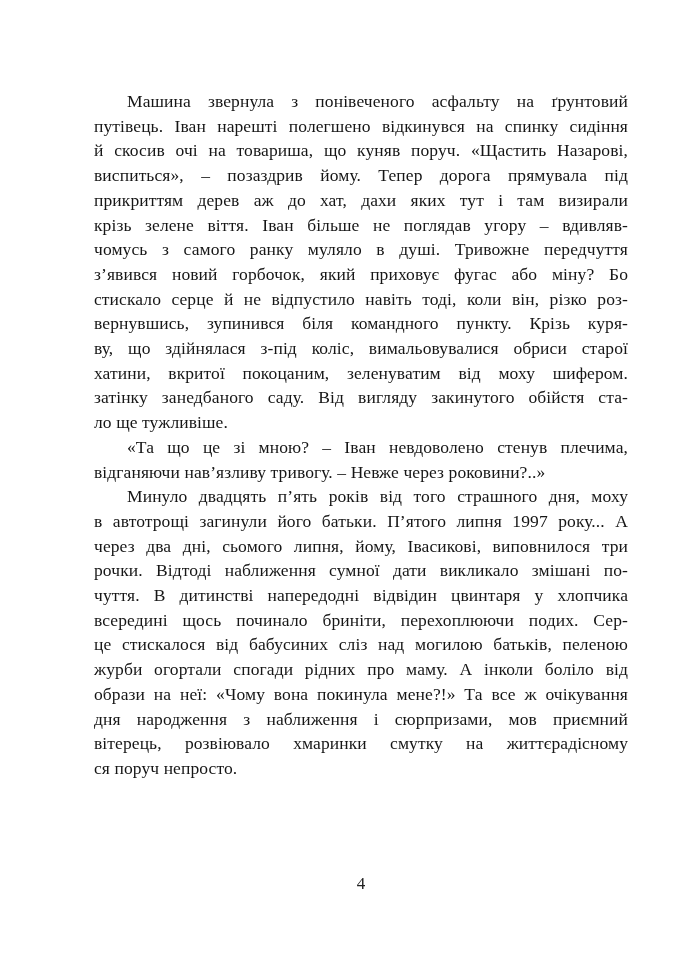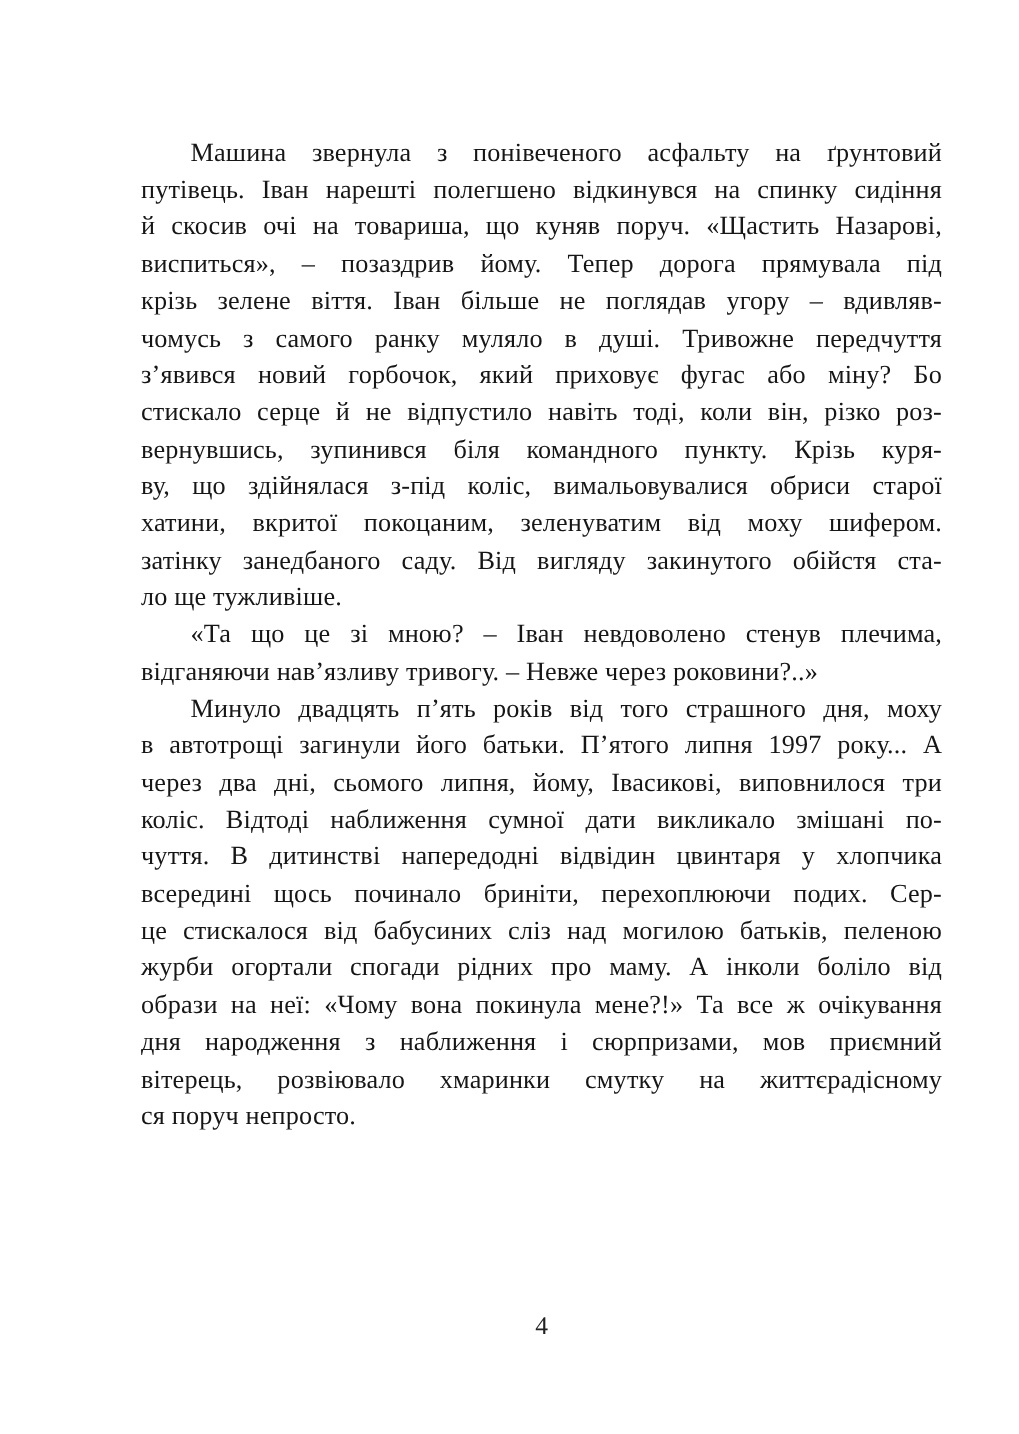--- a/index.html
+++ b/index.html
@@ -54,41 +54,42 @@
 <body>
 
 <div class="book-page">
   <div class="text-block">
 
     <div class="paragraph">
       <div class="line indent">Машина звернула з понівеченого асфальту на ґрунтовий</div>
       <div class="line">путівець. Іван нарешті полегшено відкинувся на спинку сидіння</div>
       <div class="line">й скосив очі на товариша, що куняв поруч. «Щастить Назарові,</div>
       <div class="line">виспиться», – позаздрив йому. Тепер дорога прямувала під</div>
+      <div class="line">прикриттям дерев аж до хат, дахи яких тут і там визирали</div>
       <div class="line">крізь зелене віття. Іван більше не поглядав угору – вдивляв-</div>
       <div class="line">чомусь з самого ранку муляло в душі. Тривожне передчуття</div>
       <div class="line">з’явився новий горбочок, який приховує фугас або міну? Бо</div>
       <div class="line">стискало серце й не відпустило навіть тоді, коли він, різко роз-</div>
       <div class="line">вернувшись, зупинився біля командного пункту. Крізь куря-</div>
       <div class="line">ву, що здійнялася з-під коліс, вимальовувалися обриси старої</div>
       <div class="line">хатини, вкритої покоцаним, зеленуватим від моху шифером.</div>
       <div class="line">затінку занедбаного саду. Від вигляду закинутого обійстя ста-</div>
       <div class="line para-end">ло ще тужливіше.</div>
     </div>
 
     <div class="paragraph">
       <div class="line indent">«Та що це зі мною? – Іван невдоволено стенув плечима,</div>
       <div class="line para-end">відганяючи нав’язливу тривогу. – Невже через роковини?..»</div>
     </div>
 
     <div class="paragraph">
       <div class="line indent">Минуло двадцять п’ять років від того страшного дня, моху</div>
       <div class="line">в автотрощі загинули його батьки. П’ятого липня 1997 року... А</div>
       <div class="line">через два дні, сьомого липня, йому, Івасикові, виповнилося три</div>
-      <div class="line">коліс. Відтоді наближення сумної дати викликало змішані по-</div>
+      <div class="line">рочки. Відтоді наближення сумної дати викликало змішані по-</div>
       <div class="line">чуття. В дитинстві напередодні відвідин цвинтаря у хлопчика</div>
       <div class="line">всередині щось починало бриніти, перехоплюючи подих. Сер-</div>
       <div class="line">це стискалося від бабусиних сліз над могилою батьків, пеленою</div>
       <div class="line">журби огортали спогади рідних про маму. А інколи боліло від</div>
       <div class="line">образи на неї: «Чому вона покинула мене?!» Та все ж очікування</div>
       <div class="line">дня народження з наближення і сюрпризами, мов приємний</div>
       <div class="line">вітерець, розвіювало хмаринки смутку на життєрадісному</div>
       <div class="line para-end">ся поруч непросто.</div>
     </div>
 

